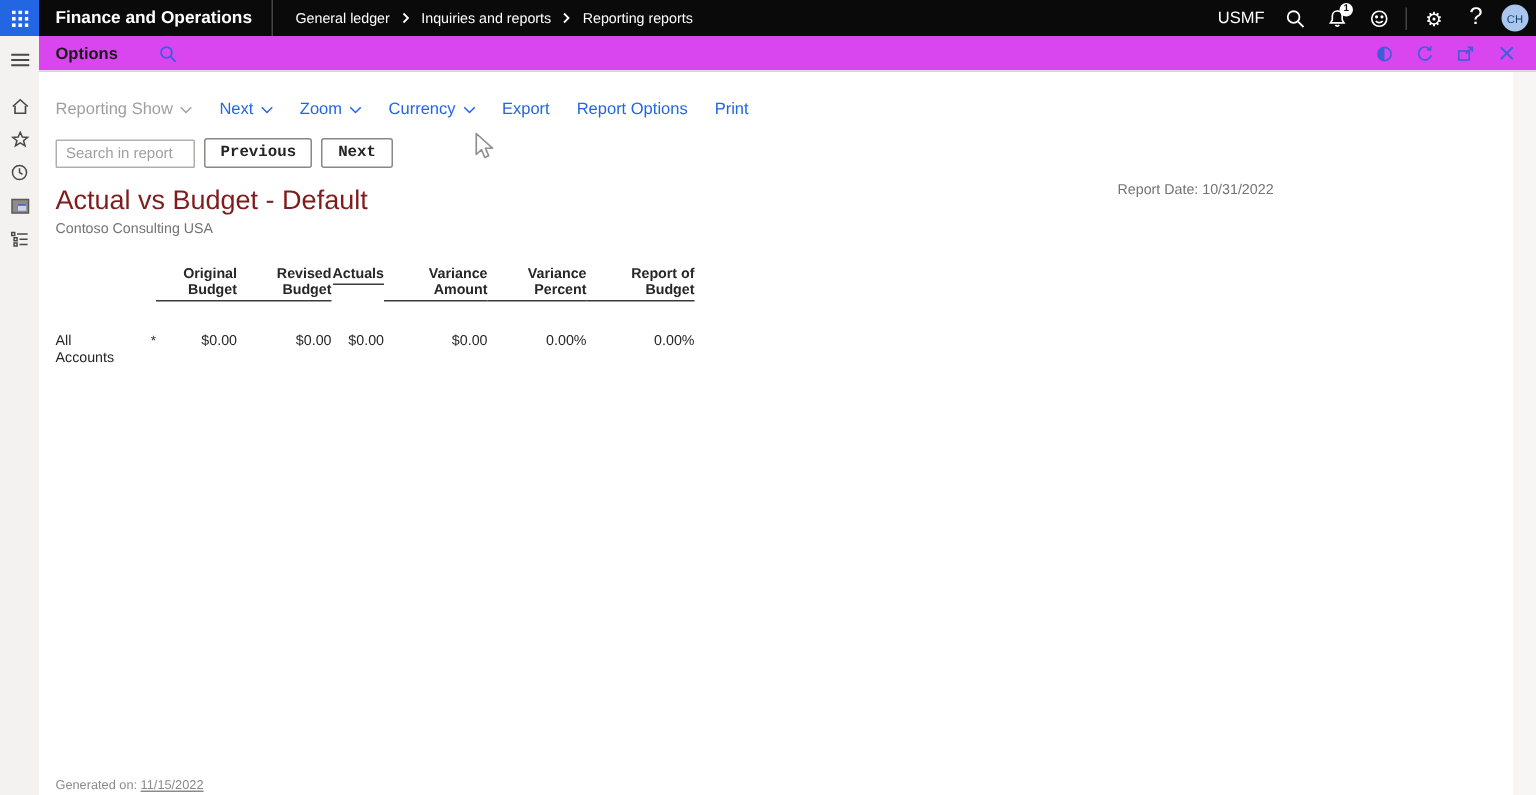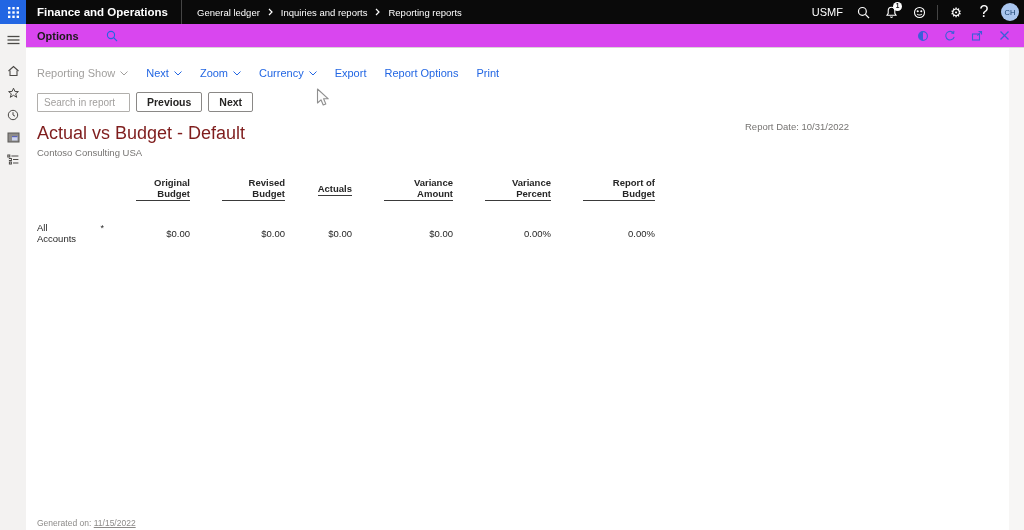--- a/index.html
+++ b/index.html
@@ -67,30 +67,30 @@
 
   .search-row { display:flex; align-items:center; margin:13px 0 0 11px; }
   .search-input {
     width:93px; height:19px; border:1px solid #b1afac; border-radius:1px;
     font-size:10px; padding:0 6px; color:#333; font-family:inherit; outline:none;
   }
   .search-input::placeholder { color:#a19f9d; }
   .btn {
     height:20px; padding:0 10px; margin-left:6px; background:#fff;
     border:1px solid #8a8886; border-radius:2px; font-size:10.5px; font-weight:bold;
-    color:#252423; font-family:Liberation Sans, sans-serif; cursor:pointer;
+    color:#252423; font-family:Liberation Mono, monospace; cursor:pointer;
   }
 
   .report-header { position:relative; margin:11px 0 0 11px; }
   .report-title { font-size:18px; font-weight:normal; color:#7f1d1d; }
   .report-company { font-size:9.5px; color:#767472; margin-top:3px; }
   .report-date { position:absolute; left:708px; top:-2px; font-size:9.5px; color:#767472; }
 
   .rtable { margin:19px 0 0 11px; font-size:9.5px; color:#262626; }
-  .trow { display:flex; align-items:center;gap:32px; }
+  .trow { display:flex; align-items:flex-start; }
   .trow.data { margin-top:21px; }
   .c-name { width:67px; display:flex; align-items:baseline; }
   .c1{width:54px}.c2{width:63px}.c3{width:35px}.c4{width:69px}.c5{width:66px}.c6{width:72px}
   .num { text-align:right; }
   .th { font-weight:bold; border-bottom:1px solid #3a3a3a; padding-bottom:1px; display:inline-block; }
   .dim-star { margin-left:13px; font-size:9px; color:#262626; }
 
   .footer { position:absolute; left:11px; bottom:2px; font-size:8.5px; color:#8c8a88; }
   .footer .gen-date { text-decoration:underline; }
 

